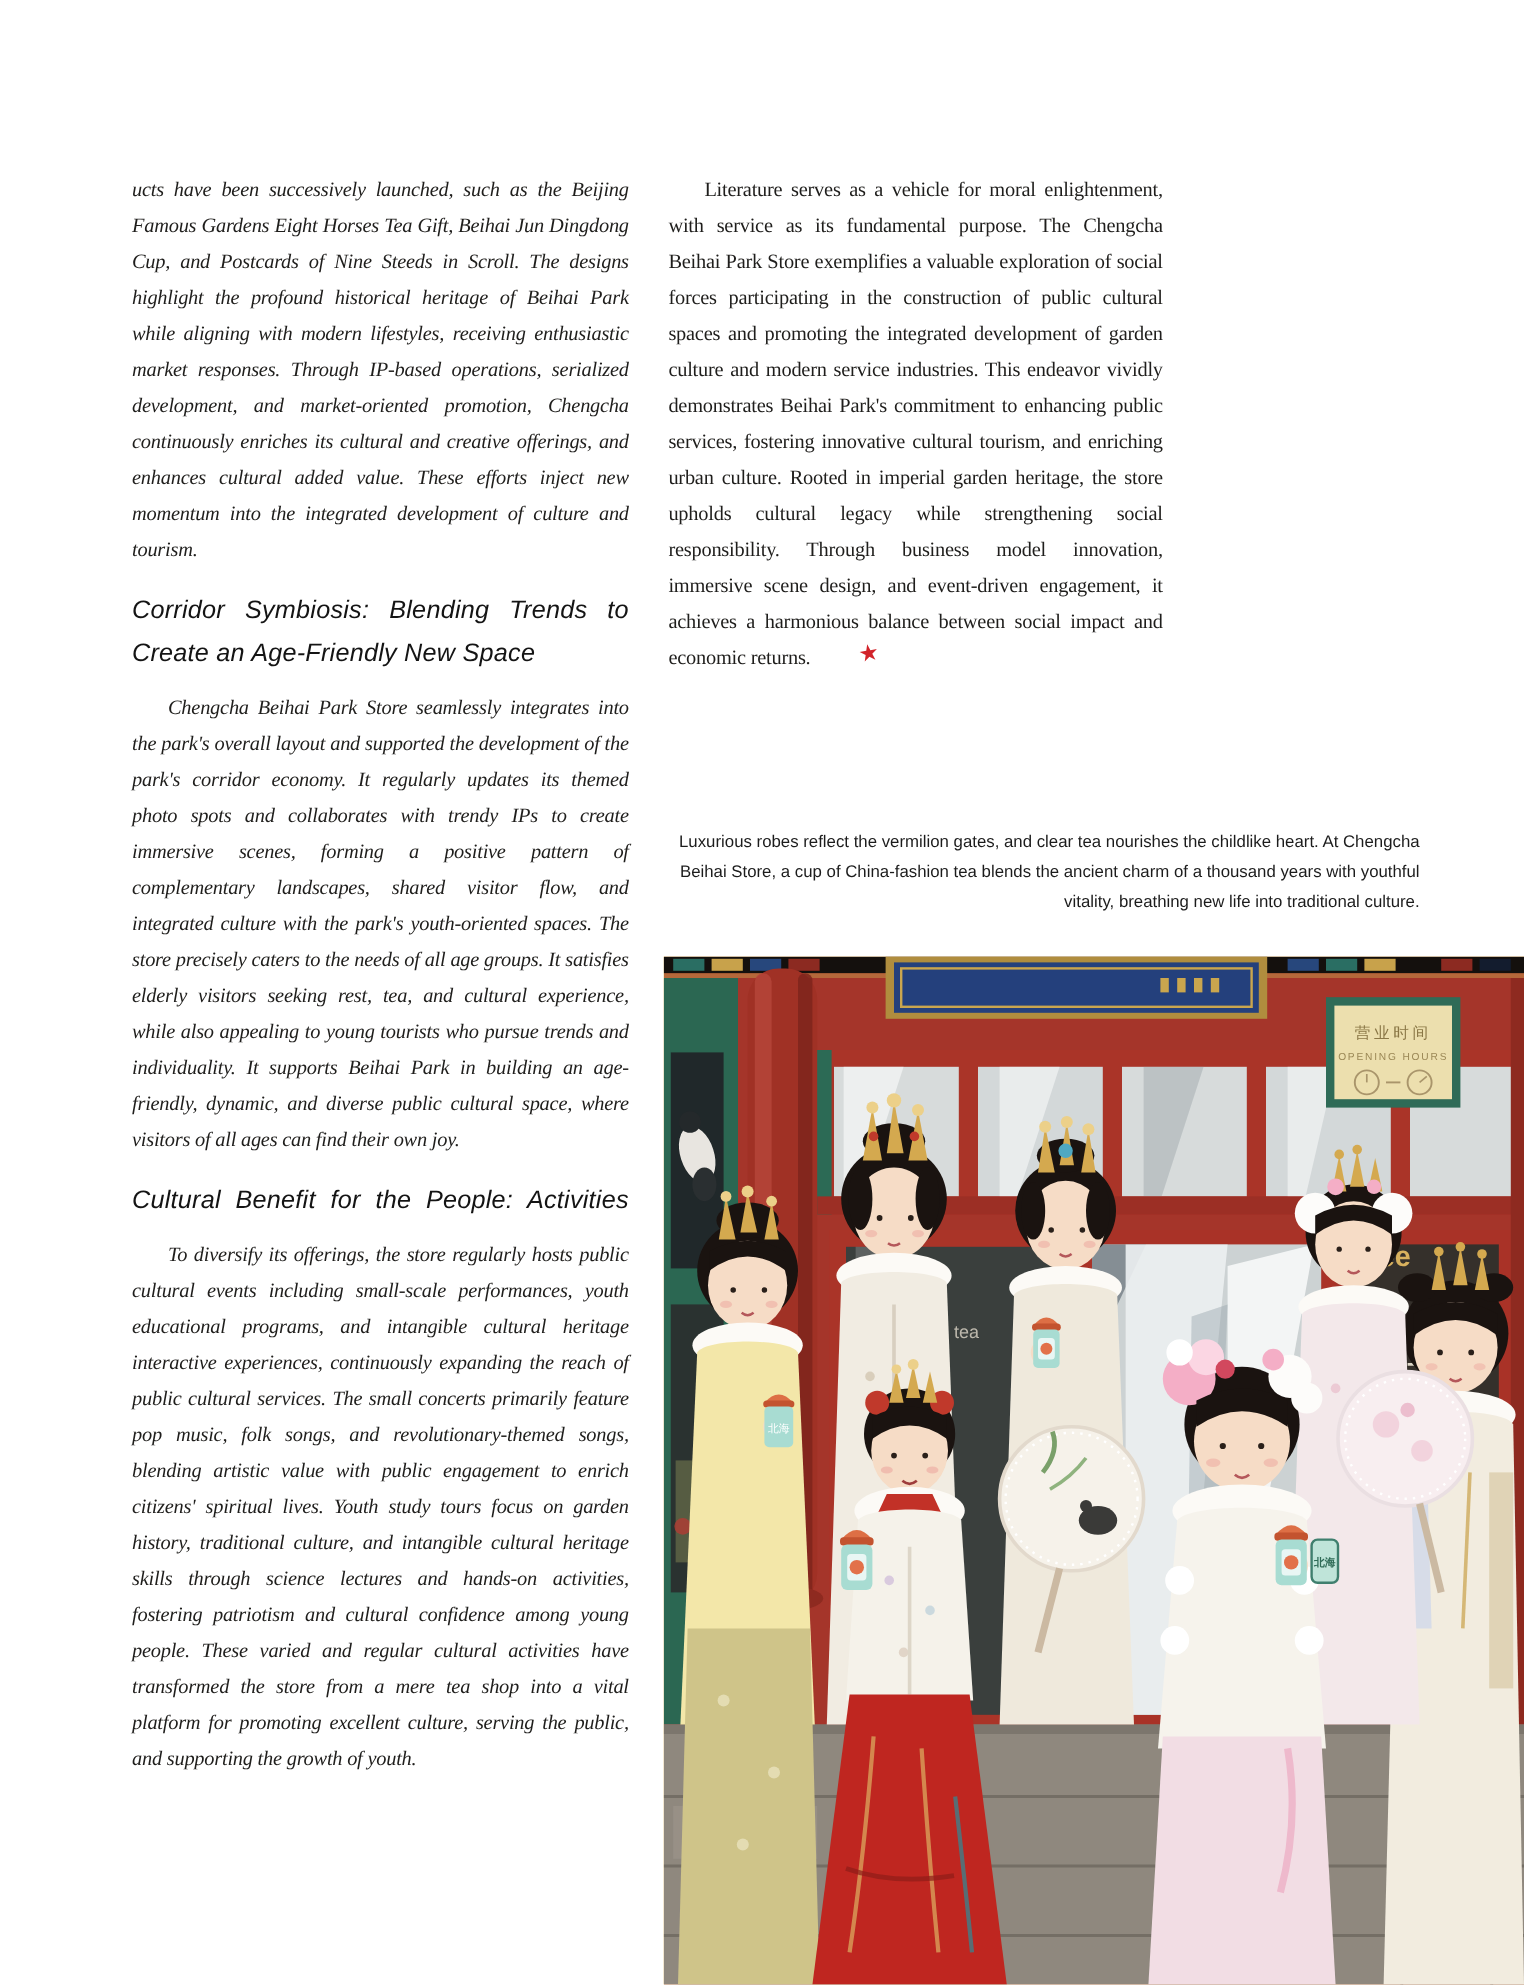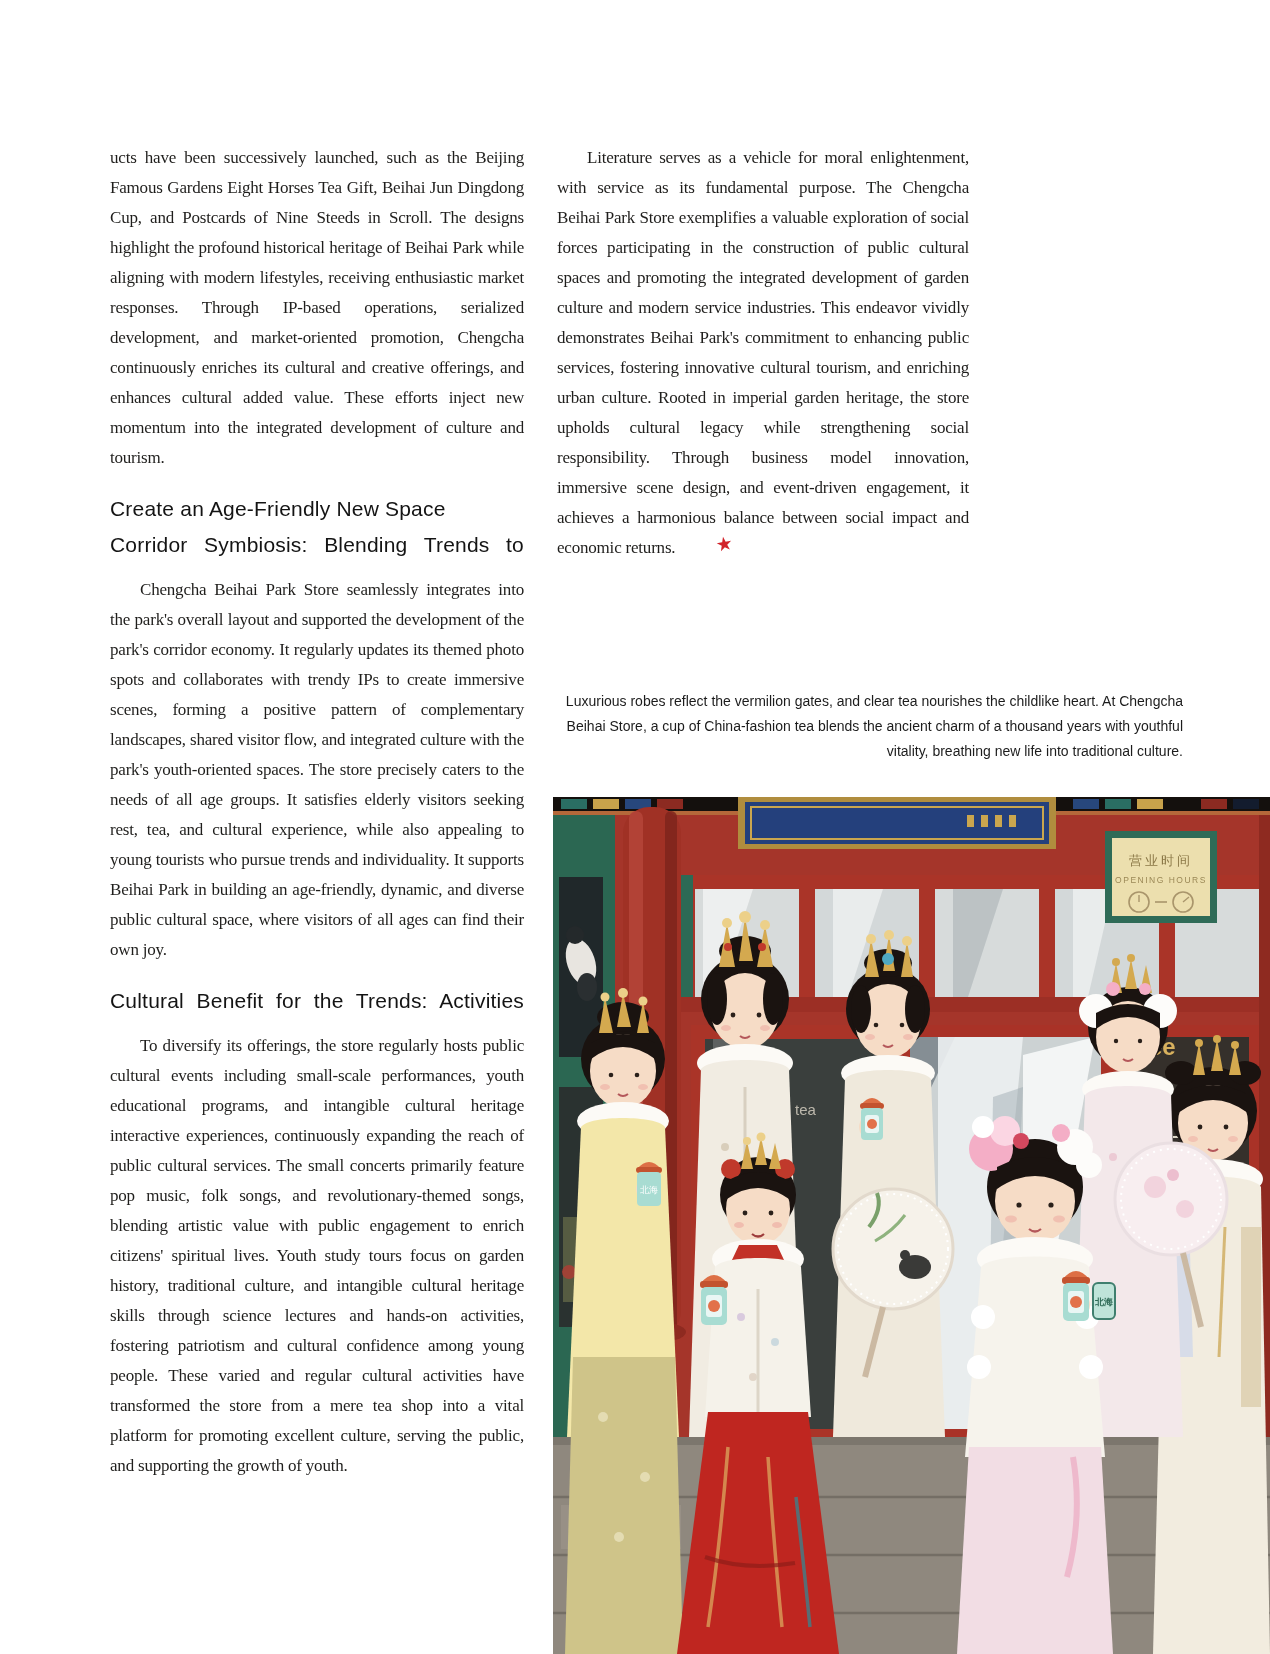--- a/index.html
+++ b/index.html
@@ -1,19 +1,19 @@
 <!DOCTYPE html>
 <html><head>
 <meta charset="utf-8">
 <style>
   html,body{margin:0;padding:0;background:#ffffff;}
   .page{position:relative;width:1270px;height:1654px;background:#ffffff;overflow:hidden;
         font-family:"Liberation Serif",serif;color:#1f1e1c;}
   .col{position:absolute;top:143px;}
-  .col-left{left:110px;width:414px;}
+  .col-left{left:110px;width:414px;font-style:italic;}
   .col-right{left:557px;width:412px;}
   p.body{margin:0;font-size:17px;letter-spacing:-0.2px;line-height:30px;text-align:justify;color:#1f1e1c;}
   p.body.indent{text-indent:30px;}
   h2.sec{margin:18px 0 12px 0;font-family:"Liberation Sans",sans-serif;font-weight:400;
          font-size:21px;line-height:36px;color:#141414;letter-spacing:0.2px;}
   h2.sec .hl{display:block;text-align:justify;text-align-last:justify;}
   h2.sec .hl.last{text-align-last:left;}
   .star{color:#d2232a;display:inline-block;transform:rotate(-10deg);font-size:19px;margin-left:7px;line-height:0;}
   .caption{position:absolute;left:547px;top:689px;width:636px;
            font-family:"Liberation Sans",sans-serif;font-size:14px;line-height:25px;
@@ -23,26 +23,26 @@
   svg text{font-family:"Liberation Sans",sans-serif;}
 </style>
 </head>
 <body>
 
 <div class="page">
 
   <div class="col col-left">
     <p class="body">ucts have been successively launched, such as the Beijing Famous Gardens Eight Horses Tea Gift, Beihai Jun Dingdong Cup, and Postcards of Nine Steeds in Scroll. The designs highlight the profound historical heritage of Beihai Park while aligning with modern lifestyles, receiving enthusiastic market responses. Through IP-based operations, serialized development, and market-oriented promotion, Chengcha continuously enriches its cultural and creative offerings, and enhances cultural added value. These efforts inject new momentum into the integrated development of culture and tourism.</p>
     <h2 class="sec">
+      <span class="hl">Corridor Symbiosis: Blending Trends to</span>
       <span class="hl last">Create an Age-Friendly New Space</span>
-      <span class="hl">Corridor Symbiosis: Blending Trends to</span>
     </h2>
     <p class="body indent">Chengcha Beihai Park Store seamlessly integrates into the park's overall layout and supported the development of the park's corridor economy. It regularly updates its themed photo spots and collaborates with trendy IPs to create immersive scenes, forming a positive pattern of complementary landscapes, shared visitor flow, and integrated culture with the park's youth-oriented spaces. The store precisely caters to the needs of all age groups. It satisfies elderly visitors seeking rest, tea, and cultural experience, while also appealing to young tourists who pursue trends and individuality. It supports Beihai Park in building an age-friendly, dynamic, and diverse public cultural space, where visitors of all ages can find their own joy.</p>
     <h2 class="sec">
-      <span class="hl">Cultural Benefit for the Trends: Activities</span>
+      <span class="hl">Cultural Benefit for the People: Activities</span>
     </h2>
     <p class="body indent">To diversify its offerings, the store regularly hosts public cultural events including small-scale performances, youth educational programs, and intangible cultural heritage interactive experiences, continuously expanding the reach of public cultural services. The small concerts primarily feature pop music, folk songs, and revolutionary-themed songs, blending artistic value with public engagement to enrich citizens' spiritual lives. Youth study tours focus on garden history, traditional culture, and intangible cultural heritage skills through science lectures and hands-on activities, fostering patriotism and cultural confidence among young people. These varied and regular cultural activities have transformed the store from a mere tea shop into a vital platform for promoting excellent culture, serving the public, and supporting the growth of youth.</p>
   </div>
 
   <div class="col col-right">
     <p class="body indent">
       <span>Literature serves as a vehicle for moral enlightenment, with service as its fundamental purpose. The Chengcha Beihai Park Store exemplifies a valuable exploration of social forces participating in the construction of public cultural spaces and promoting the integrated development of garden culture and modern service industries. This endeavor vividly demonstrates Beihai Park's commitment to enhancing public services, fostering innovative cultural tourism, and enriching urban culture. Rooted in imperial garden heritage, the store upholds cultural legacy while strengthening social responsibility. Through business model innovation, immersive scene design, and event-driven engagement, it achieves a harmonious balance between social impact and economic returns.</span>
       <span class="star">★</span>
     </p>
   </div>

